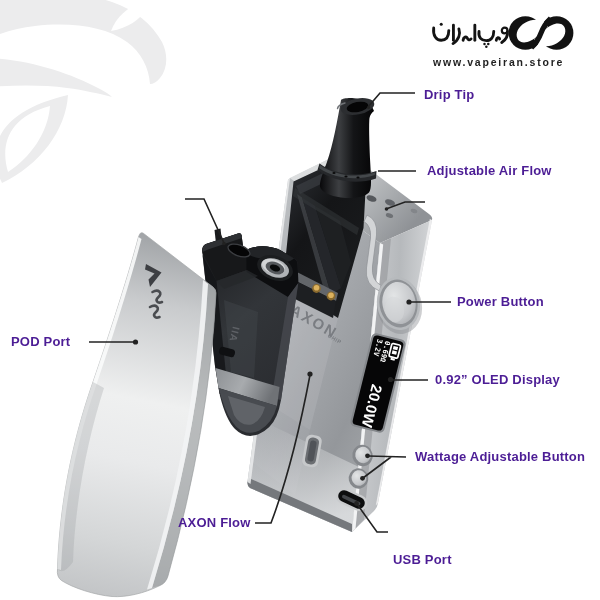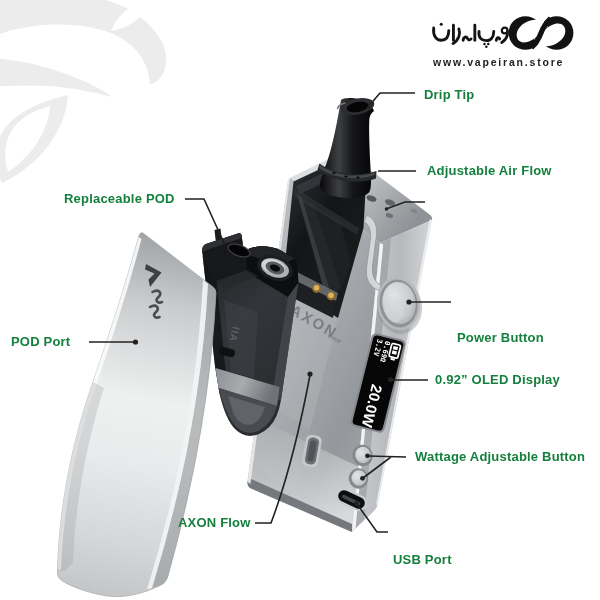--- a/index.html
+++ b/index.html
@@ -1,20 +1,20 @@
 <!DOCTYPE html>
 <html><head>
 <meta charset="utf-8">
 <style>
   html,body{margin:0;padding:0;}
   body{width:600px;height:600px;background:#ffffff;overflow:hidden;position:relative;
        font-family:"Liberation Sans", sans-serif;}
   #stage{position:absolute;left:0;top:0;width:600px;height:600px;}
   svg#art{position:absolute;left:0;top:0;}
-  .callout{position:absolute;font-size:13px;font-weight:700;color:#15803d;
+  .callout{position:absolute;font-size:13px;font-weight:700;color:#4c1d95;
            letter-spacing:.2px;white-space:nowrap;line-height:18px;}
   .url{position:absolute;font-size:10.5px;font-weight:700;color:#222;
        letter-spacing:1.8px;white-space:nowrap;}
 </style>
 </head>
 <body>
 
 <div id="stage">
 <svg id="art" width="600" height="600" viewBox="0 0 600 600">
   <defs>
@@ -335,22 +335,21 @@
       </g>
       <path d="M 76.5,20.5 C 77,17 80,16.5 80.5,19"></path>
       <circle cx="86.5" cy="9" r="3.4" fill="none" stroke-width="2.6"></circle>
       <path d="M 89.8,10 C 90.5,15.5 88,20 83,23.2"></path>
     </g>
   </g>
 </svg>
 
 <div class="callout" style="left:424px;top:86px;">Drip Tip</div>
 <div class="callout" style="left:427px;top:162px;">Adjustable Air Flow</div>
-<div class="callout" style="left:457px;top:293px;margin-top:36px;">Power Button</div>
+<div class="callout" style="left:457px;top:293px;">Power Button</div>
 <div class="callout" style="left:435px;top:371px;">0.92” OLED Display</div>
 <div class="callout" style="left:415px;top:448px;">Wattage Adjustable Button</div>
 <div class="callout" style="left:393px;top:551px;">USB Port</div>
-<div class="callout" style="left:64px;top:190px;">Replaceable POD</div>
 <div class="callout" style="left:11px;top:333px;">POD Port</div>
 <div class="callout" style="left:178px;top:514px;">AXON Flow</div>
 
 <div class="url" style="left:433px;top:56px;text-align:center;">www.vapeiran.store</div>
 </div>
 
 </body></html>

